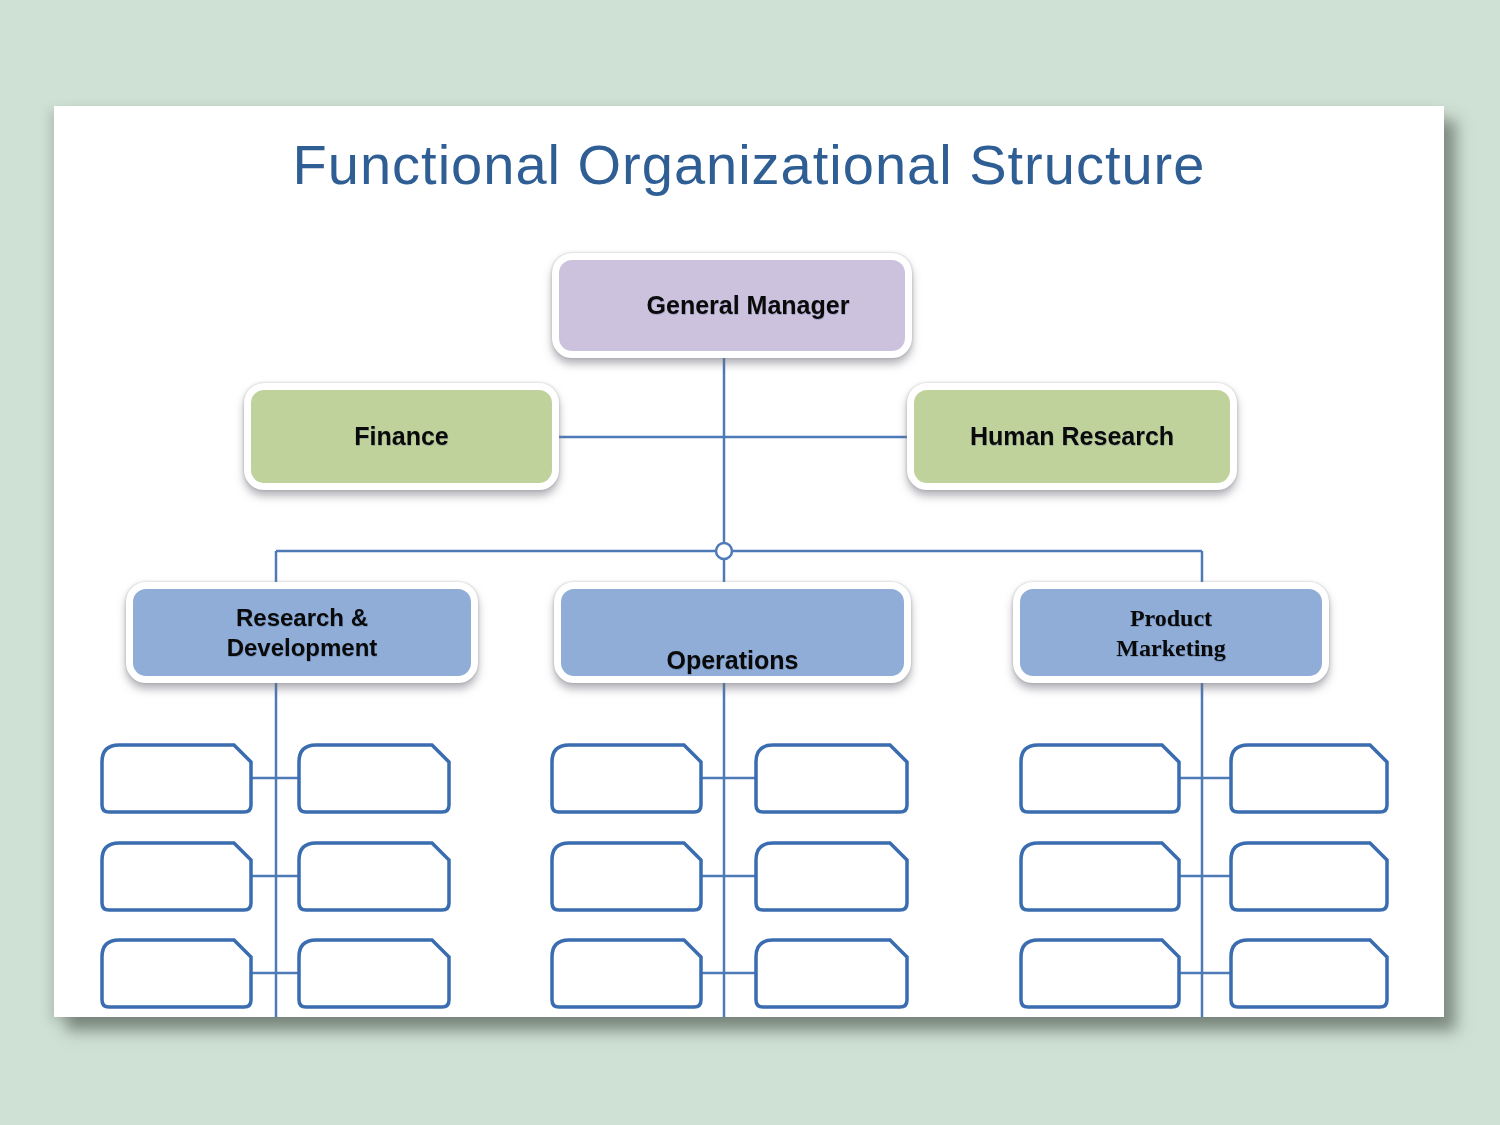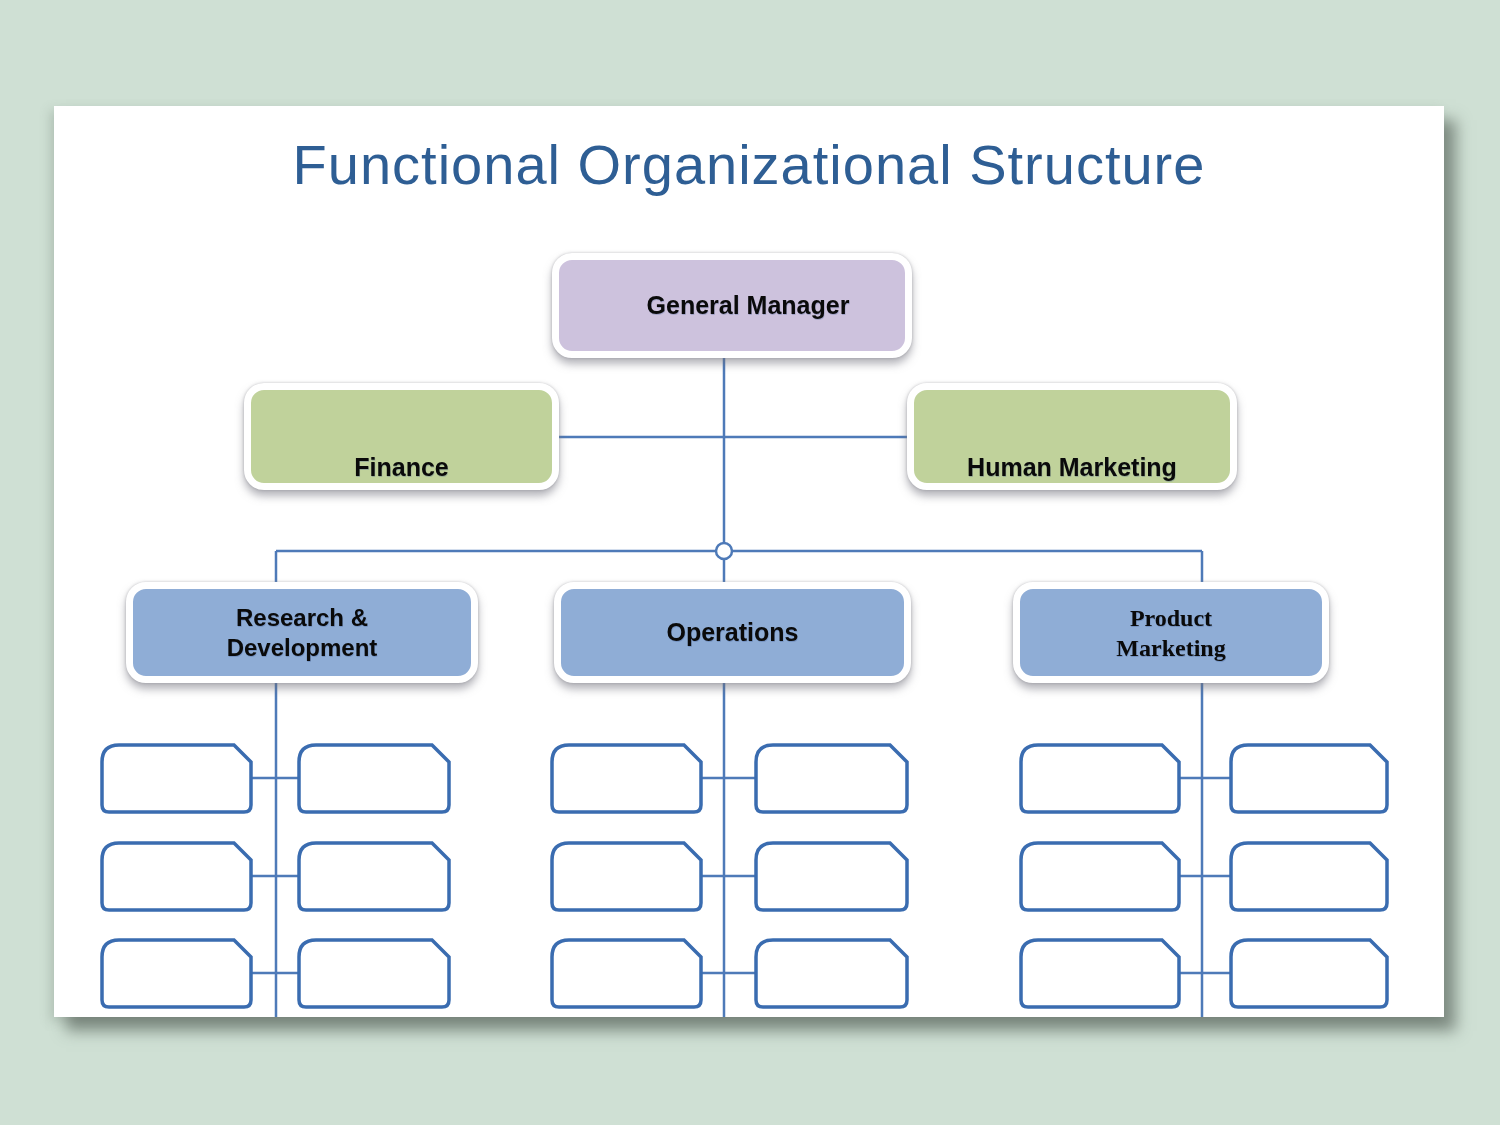--- a/index.html
+++ b/index.html
@@ -43,21 +43,21 @@
     display: flex;
     align-items: center;
     justify-content: center;
     border: 7px solid #ffffff;
     border-radius: 20px;
     box-sizing: border-box;
     box-shadow: 0 6px 9px rgba(105, 105, 118, 0.50),
                 0 0 3px rgba(150, 150, 155, 0.55);
   }
   .node-purple { background: #cdc2dd; }
-  .node-green  { background: #c0d29b; align-items: flex-end; }
+  .node-green  { background: #c0d29b; }
   .node-blue   { background: #8fadd6; }
   .node-label {
     font-weight: bold;
     color: #0a0a0a;
     font-size: 25px;
     text-align: center;
     white-space: pre-line;
     line-height: 1.25;
     text-shadow: 0.5px 0.5px 0 rgba(40,70,140,0.25);
   }
@@ -134,29 +134,29 @@
 
     <div class="node node-purple" style="left:498px; top:147px; width:360px; height:105px;padding-left:32px;">
       <span class="node-label">General Manager</span>
     </div>
 
     <div class="node node-green" style="left:190px; top:277px; width:315px; height:107px;">
       <span class="node-label">Finance</span>
     </div>
 
     <div class="node node-green" style="left:853px; top:277px; width:330px; height:107px;">
-      <span class="node-label">Human Marketing</span>
+      <span class="node-label">Human Research</span>
     </div>
 
     <div class="node node-blue" style="left:48px; top:476px; width:352px; height:101px;margin-left:24px;">
       <span class="node-label two-line">Research &amp;
 Development</span>
     </div>
 
-    <div class="node node-blue" style="left:500px; top:476px; width:357px; height:101px;">
+    <div class="node node-blue" style="left:500px; top:476px; width:357px; height:101px;align-items:flex-end;">
       <span class="node-label">Operations</span>
     </div>
 
     <div class="node node-blue" style="left:959px; top:476px; width:316px; height:101px;font-family:Liberation Serif, serif;">
       <span class="node-label two-line">Product
 Marketing</span>
     </div>
 
   </div>
 </div>

